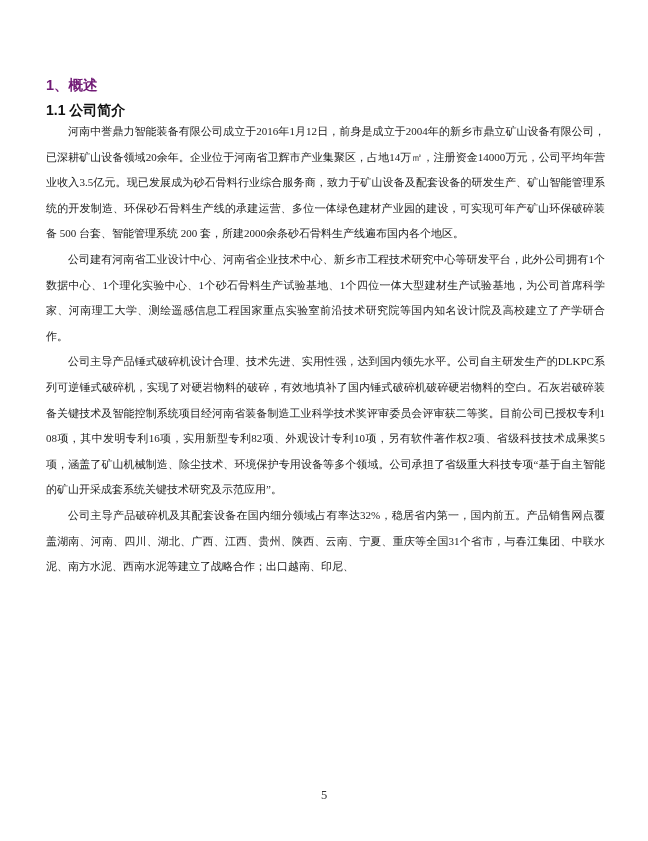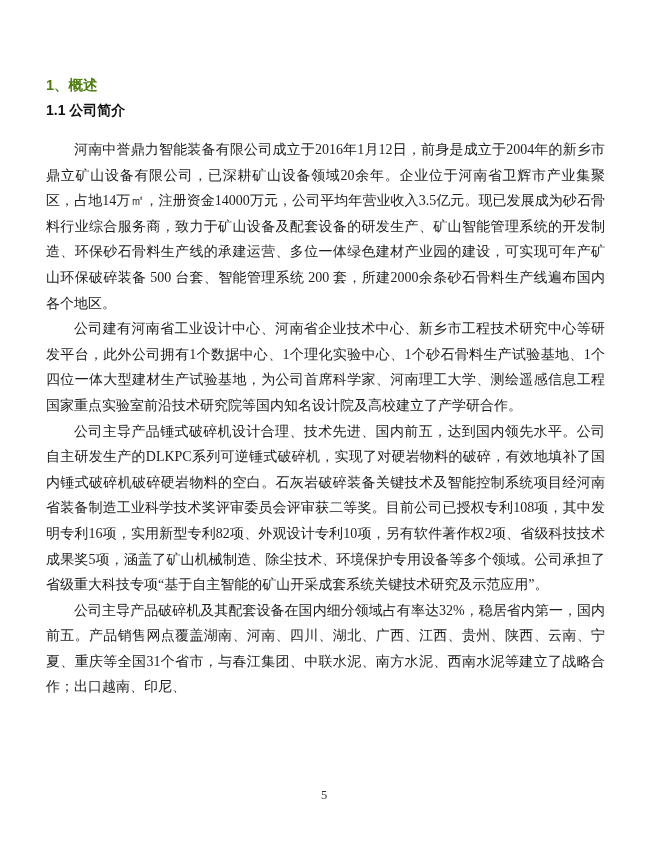--- a/index.html
+++ b/index.html
@@ -21,33 +21,33 @@
     left: 46px;
     top: 76px;
     width: 559px;
   }
   .doc-h1 {
     font-family: "Liberation Sans", "DejaVu Sans", sans-serif;
     font-weight: bold;
     font-size: 14.5px;
     line-height: 18px;
     margin: 0 0 7px 0;
-    color: #4d7c0f;
+    color: #701a75;
   }
   .doc-h2 {
     font-family: "Liberation Sans", "DejaVu Sans", sans-serif;
     font-weight: bold;
     font-size: 14px;
     line-height: 18px;
-    margin: 0 0 18px 0;
+    margin: 0 0 0 0;
     color: #111111;
   }
   .body-para {
     margin: 0;
-    font-size: 14px;
+    font-size: 11px;
     line-height: 25.6px;
     text-align: justify;
     text-indent: 2em;
     word-break: break-all;
   }
   .page-number {
     position: absolute;
     top: 788px;
     left: 0;
     width: 100%;
@@ -58,17 +58,17 @@
 </style>
 </head>
 <body>
 
 <div class="page">
   <div class="content">
     <h1 class="doc-h1">1、概述</h1>
     <h2 class="doc-h2">1.1 公司简介</h2>
     <p class="body-para">河南中誉鼎力智能装备有限公司成立于2016年1月12日，前身是成立于2004年的新乡市鼎立矿山设备有限公司，已深耕矿山设备领域20余年。企业位于河南省卫辉市产业集聚区，占地14万㎡，注册资金14000万元，公司平均年营业收入3.5亿元。现已发展成为砂石骨料行业综合服务商，致力于矿山设备及配套设备的研发生产、矿山智能管理系统的开发制造、环保砂石骨料生产线的承建运营、多位一体绿色建材产业园的建设，可实现可年产矿山环保破碎装备 500 台套、智能管理系统 200 套，所建2000余条砂石骨料生产线遍布国内各个地区。</p>
     <p class="body-para">公司建有河南省工业设计中心、河南省企业技术中心、新乡市工程技术研究中心等研发平台，此外公司拥有1个数据中心、1个理化实验中心、1个砂石骨料生产试验基地、1个四位一体大型建材生产试验基地，为公司首席科学家、河南理工大学、测绘遥感信息工程国家重点实验室前沿技术研究院等国内知名设计院及高校建立了产学研合作。</p>
-    <p class="body-para">公司主导产品锤式破碎机设计合理、技术先进、国内前五，达到国内领先水平。公司自主研发生产的DLKPC系列可逆锤式破碎机，实现了对硬岩物料的破碎，有效地填补了国内锤式破碎机破碎硬岩物料的空白。石灰岩破碎装备关键技术及智能控制系统项目经河南省装备制造工业科学技术奖评审委员会评审获二等奖。目前公司已授权专利108项，其中发明专利16项，实用新型专利82项、外观设计专利10项，另有软件著作权2项、省级科技技术成果奖5项，涵盖了矿山机械制造、除尘技术、环境保护专用设备等多个领域。公司承担了省级重大科技专项“基于自主智能的矿山开采成套系统关键技术研究及示范应用”。</p>
+    <p class="body-para">公司主导产品锤式破碎机设计合理、技术先进、实用性强，达到国内领先水平。公司自主研发生产的DLKPC系列可逆锤式破碎机，实现了对硬岩物料的破碎，有效地填补了国内锤式破碎机破碎硬岩物料的空白。石灰岩破碎装备关键技术及智能控制系统项目经河南省装备制造工业科学技术奖评审委员会评审获二等奖。目前公司已授权专利108项，其中发明专利16项，实用新型专利82项、外观设计专利10项，另有软件著作权2项、省级科技技术成果奖5项，涵盖了矿山机械制造、除尘技术、环境保护专用设备等多个领域。公司承担了省级重大科技专项“基于自主智能的矿山开采成套系统关键技术研究及示范应用”。</p>
     <p class="body-para">公司主导产品破碎机及其配套设备在国内细分领域占有率达32%，稳居省内第一，国内前五。产品销售网点覆盖湖南、河南、四川、湖北、广西、江西、贵州、陕西、云南、宁夏、重庆等全国31个省市，与春江集团、中联水泥、南方水泥、西南水泥等建立了战略合作；出口越南、印尼、</p>
   </div>
   <div class="page-number">5</div>
 </div>
 
 </body></html>

